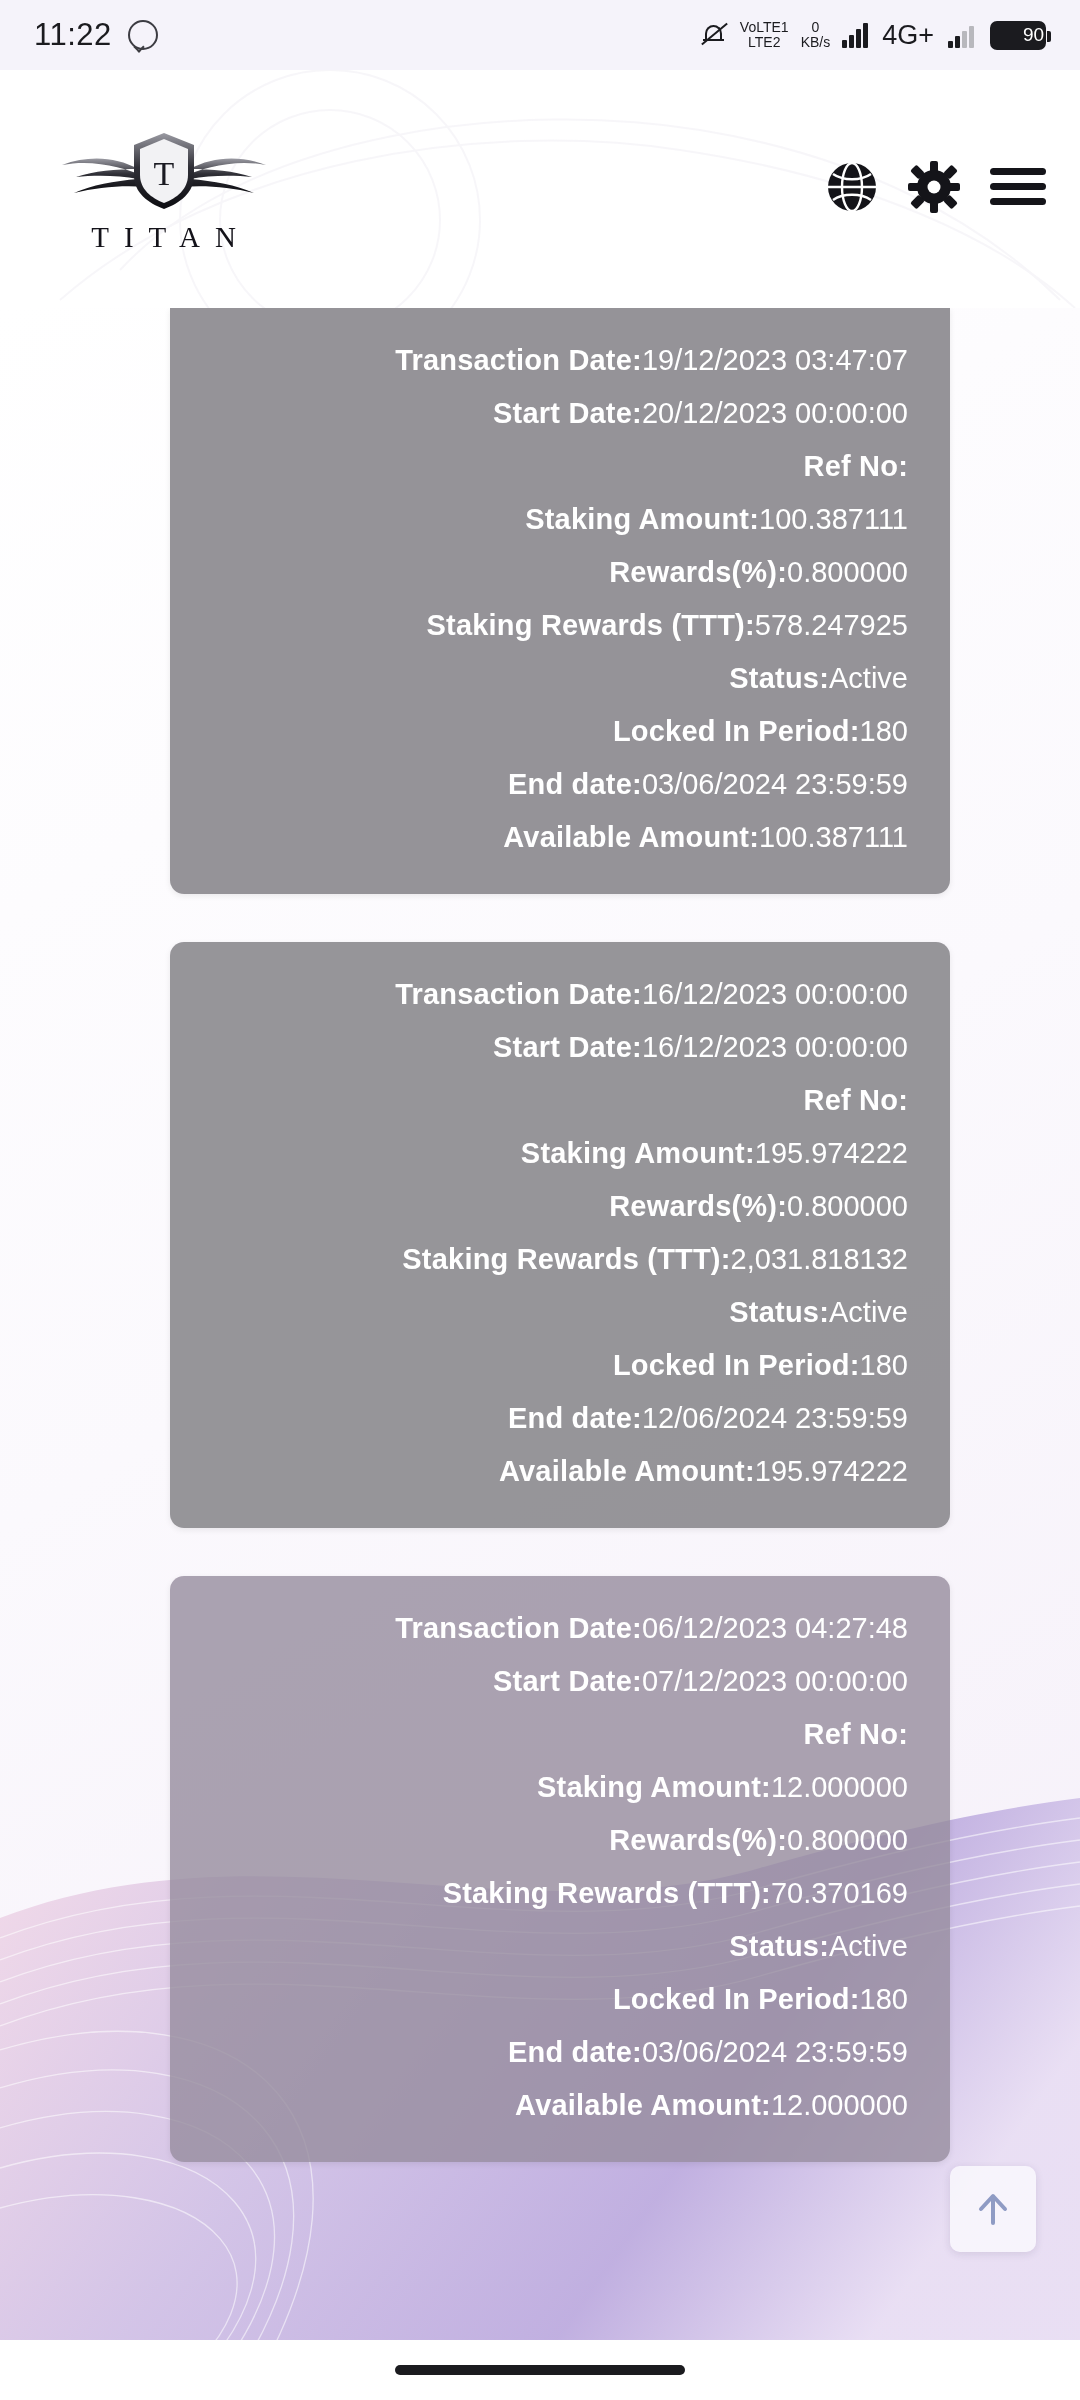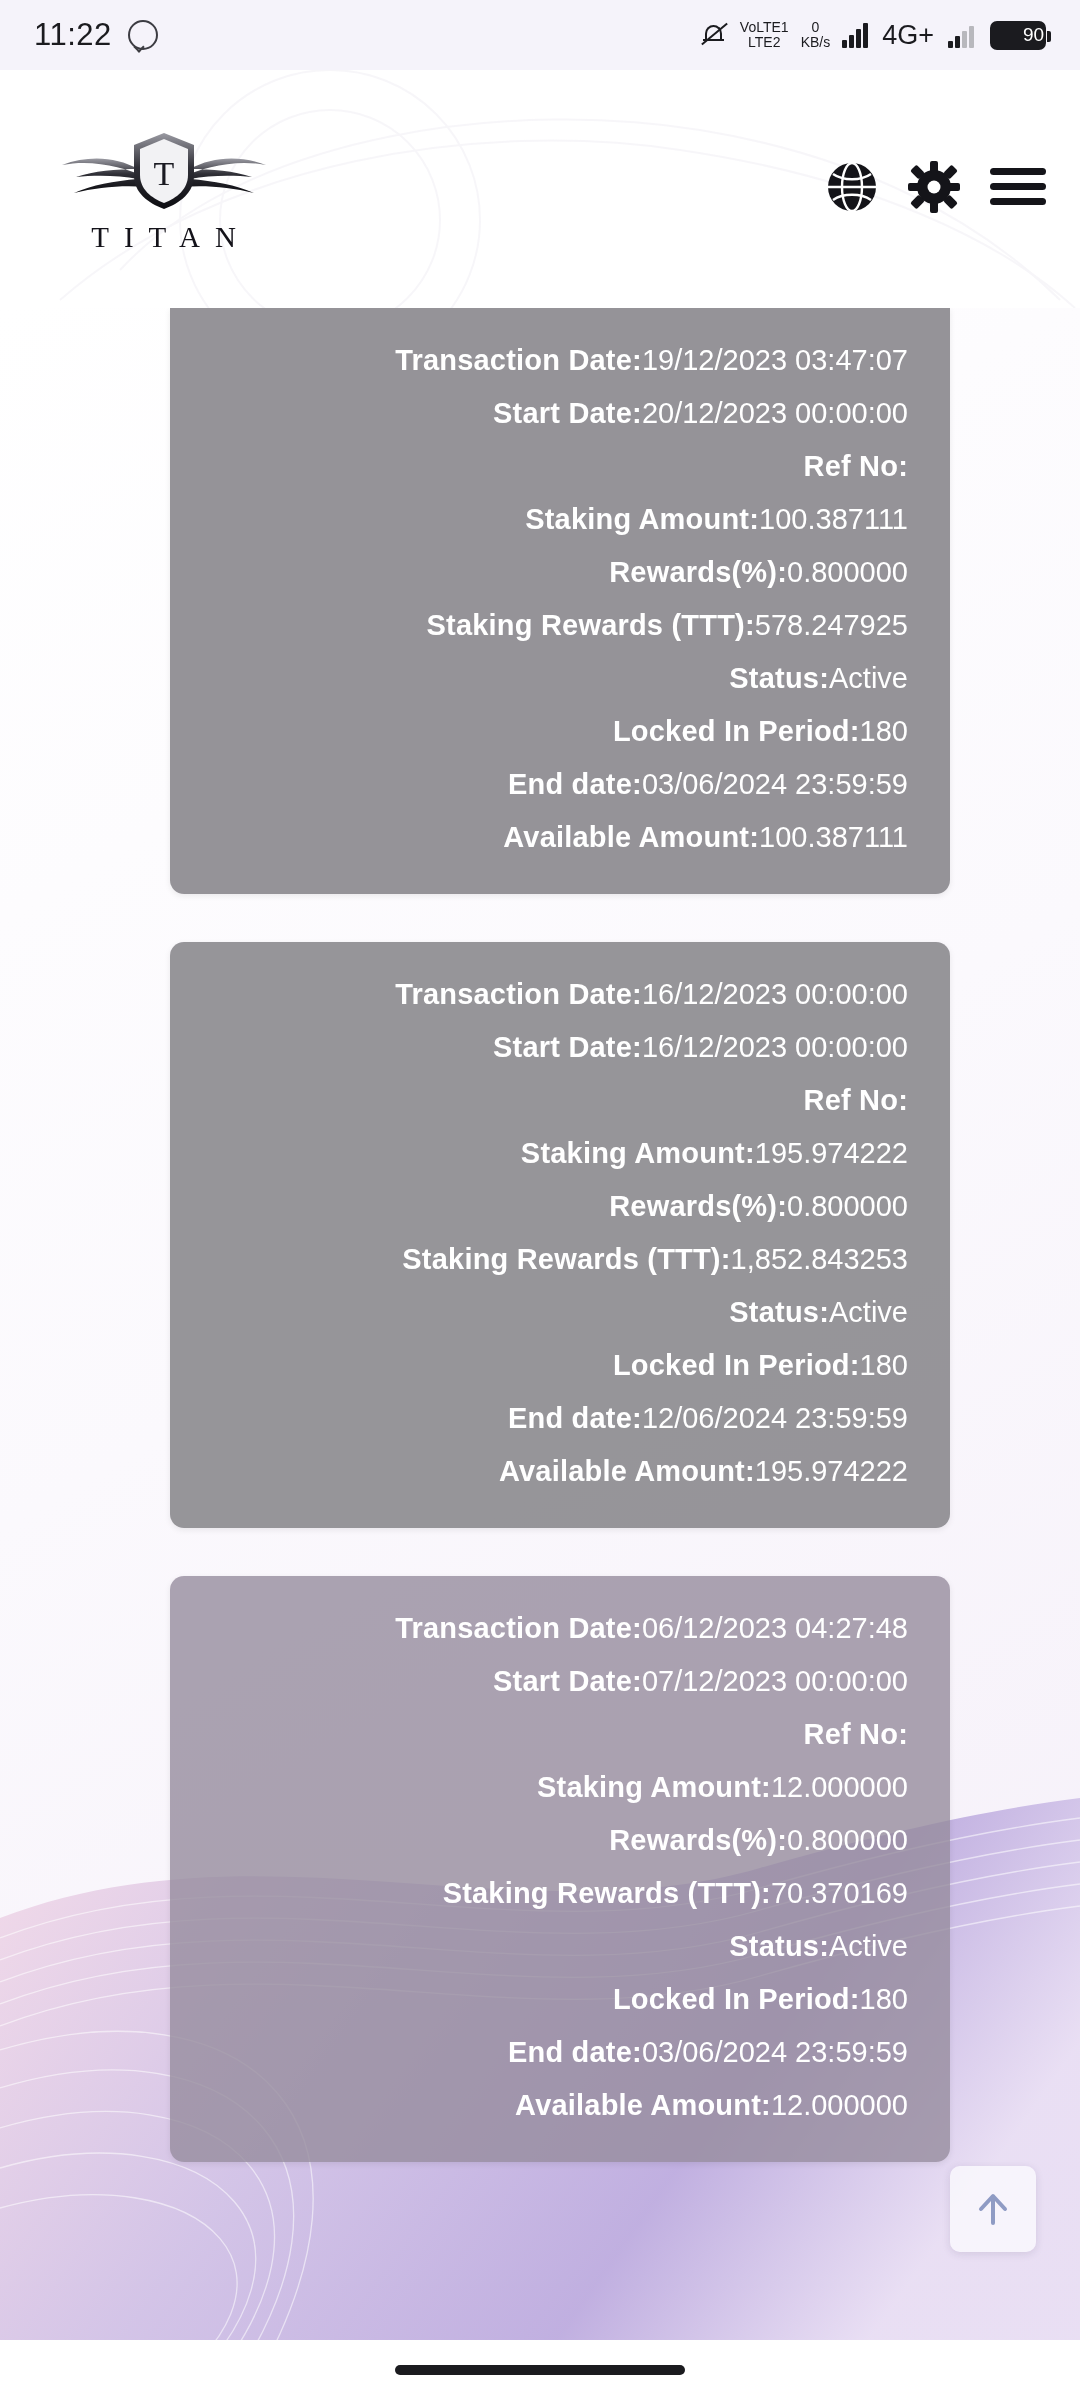--- a/index.html
+++ b/index.html
@@ -483,21 +483,21 @@
       <div class="row">
         <span class="k">Staking Amount:</span>
         <span class="v">195.974222</span>
       </div>
       <div class="row">
         <span class="k">Rewards(%):</span>
         <span class="v">0.800000</span>
       </div>
       <div class="row">
         <span class="k">Staking Rewards (TTT):</span>
-        <span class="v">1,852.843253</span>
+        <span class="v">2,031.818132</span>
       </div>
       <div class="row">
         <span class="k">Status:</span>
         <span class="v">Active</span>
       </div>
       <div class="row">
         <span class="k">Locked In Period:</span>
         <span class="v">180</span>
       </div>
       <div class="row">

